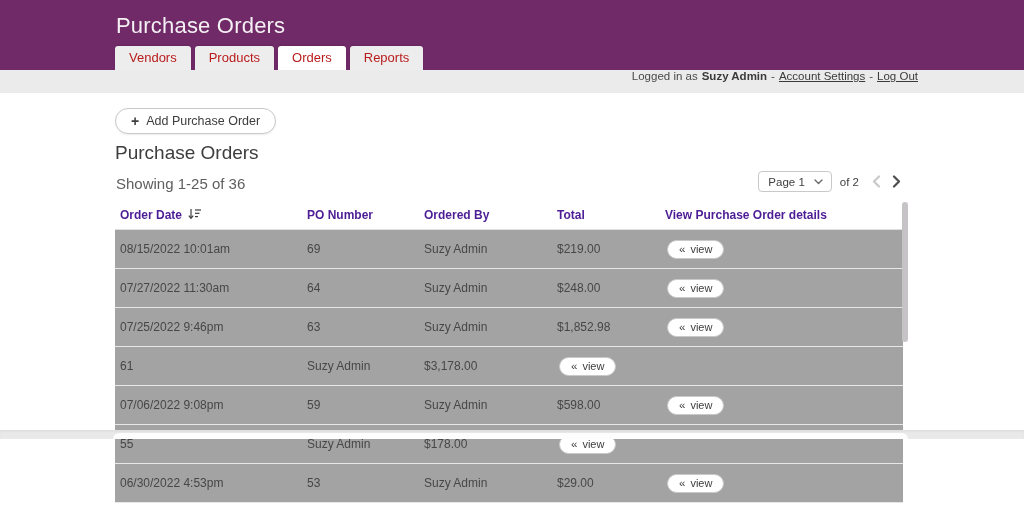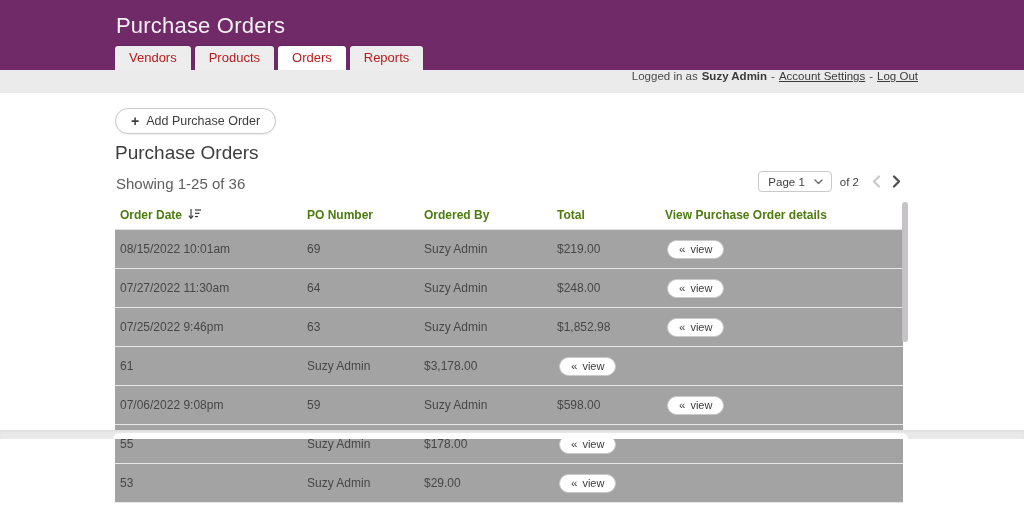--- a/index.html
+++ b/index.html
@@ -93,21 +93,21 @@
   
   .po-table {
     position: absolute; left: 115px; top: 107px; width: 788px;
   }
   .t-row {
     display: grid;
     grid-template-columns: 192px 117px 133px 108px 1fr;
     align-items: center;
     border-bottom: 1px solid #e7e7e7;
   }
-  .t-head { height: 30px; font-size: 12px; font-weight: 700; color: #4d7c0f; border-bottom: 1px solid #e0e0e0; }
+  .t-head { height: 30px; font-size: 12px; font-weight: 700; color: #4c1d95; border-bottom: 1px solid #e0e0e0; }
   .t-body-row { height: 39px; font-size: 12px; color: #474747; background: #a3a3a3; }
   .cell { padding-left: 0; white-space: nowrap; overflow: hidden; }
   .cell:first-child { padding-left: 5px; }
   .th-sort { display: inline-flex; align-items: center; gap: 6px; }
   .sort-icon { position: relative; top: 1px; }
 
   .view-button {
     display: inline-flex; align-items: center; gap: 5px;
     height: 19px; padding: 0 11px; margin-left: 2px;
     background: #fff; border: 1px solid #c9c9c9; border-radius: 10px;
@@ -271,20 +271,21 @@
         <div class="cell">55</div>
         <div class="cell">Suzy Admin</div>
         <div class="cell">$178.00</div>
         <div class="cell"><button class="view-button">
               <span class="guillemet">«</span>
               <span>view</span>
             </button></div>
       </div>
 
       <div class="t-row t-body-row">
+        <div class="cell">06/30/2022 4:53pm</div>
         <div class="cell">53</div>
         <div class="cell">Suzy Admin</div>
         <div class="cell">$29.00</div>
         <div class="cell"><button class="view-button">
               <span class="guillemet">«</span>
               <span>view</span>
             </button></div>
       </div>
 
     </div>

